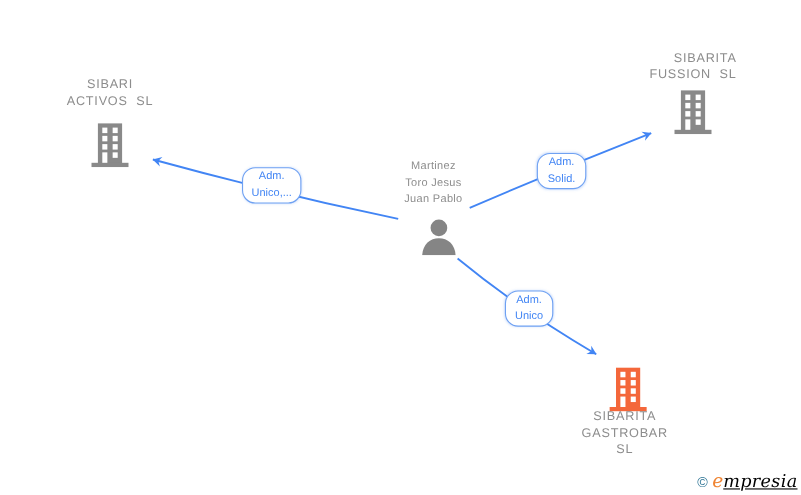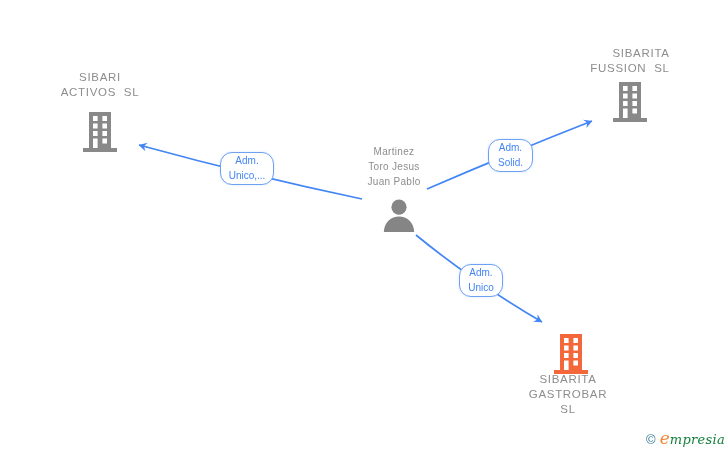--- a/index.html
+++ b/index.html
@@ -38,21 +38,21 @@
     cursor:pointer;box-sizing:border-box;
   }
   .watermark{
     position:absolute;right:3px;bottom:2px;z-index:5;
     display:flex;align-items:baseline;gap:4px;
     cursor:pointer;
   }
   .wm-copy{color:#2e7595;font-size:13px;}
   .wm-brand{font-family:"DejaVu Serif", serif;font-style:italic;}
   .wm-e{color:#ef8432;font-size:17px;}
-  .wm-rest{color:#15803d;font-size:13px;letter-spacing:0.3px;}
+  .wm-rest{color:#000000;font-size:16px;letter-spacing:0.3px;text-decoration:underline;}
 </style>
 </head>
 <body>
 
 <div class="canvas">
 
   <svg class="edges-layer">
     <defs>
       <marker id="arrow" markerUnits="userSpaceOnUse" markerWidth="10" markerHeight="10" refX="8.3" refY="5" orient="auto">
         <path d="M0.5,0.6 L8.6,5 L0.5,9.4 L3.2,5 Z" fill="#4285f4"></path>

